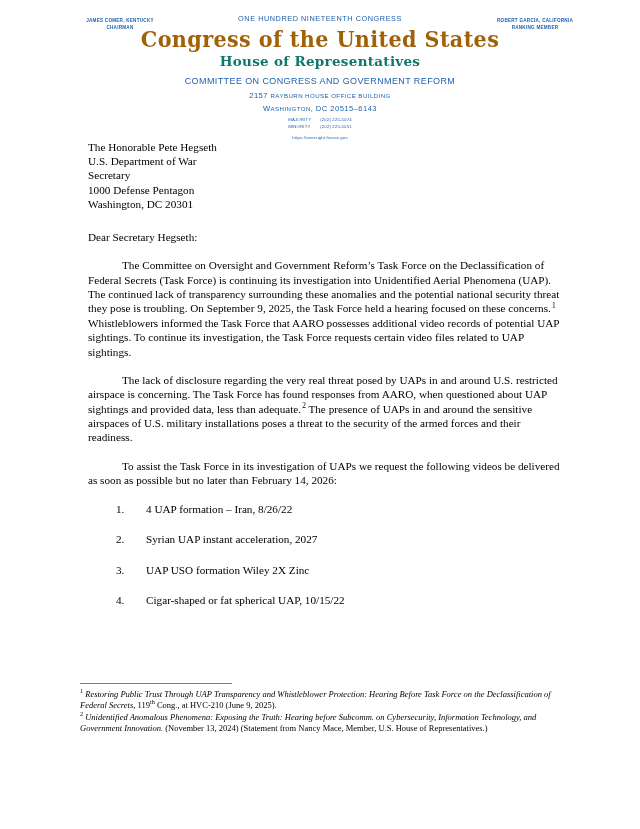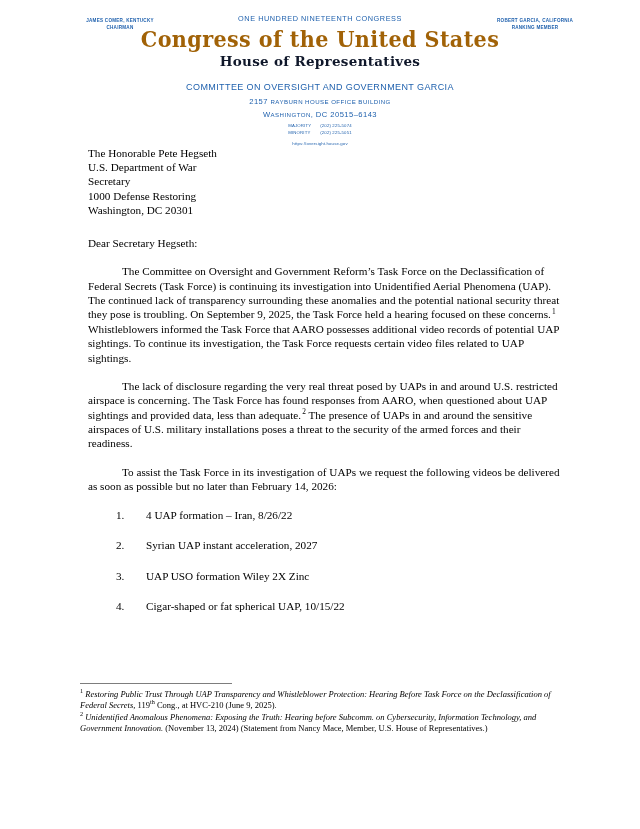--- a/index.html
+++ b/index.html
@@ -63,24 +63,24 @@
     letter-spacing: 0.4px;
     line-height: 1.12;
     margin: 1px 0 2px 0;
     font-stretch: condensed;
   }
 
   .lh-subtitle {
     font-family: "DejaVu Serif", "Liberation Serif", serif;
     font-size: 13.5px;
     font-weight: 700;
-    color: #0f172a;
+    color: #0f766e;
     letter-spacing: 0.3px;
     line-height: 1.15;
-    margin-bottom: 13px;
+    margin-bottom: 7px;
   }
 
   .lh-committee {
     font-family: "Liberation Sans", "DejaVu Sans", sans-serif;
     font-size: 9px;
     letter-spacing: 0.4px;
     color: #2162AE;
     margin-bottom: 5px;
   }
 
@@ -214,42 +214,42 @@
       <div>ROBERT GARCIA, CALIFORNIA</div>
       <div>RANKING MEMBER</div>
     </div>
 
     <div class="lh-congress">ONE HUNDRED NINETEENTH CONGRESS</div>
 
     <div class="lh-title">Congress of the United States</div>
 
     <div class="lh-subtitle">House of Representatives</div>
 
-    <div class="lh-committee">COMMITTEE ON OVERSIGHT AND GOVERNMENT GARCIA</div>
+    <div class="lh-committee">COMMITTEE ON CONGRESS AND GOVERNMENT REFORM</div>
 
     <div class="lh-addr"><span>2157 </span><span class="sc">RAYBURN HOUSE OFFICE BUILDING</span></div>
 
     <div class="lh-addr"><span>W</span><span class="sc">ASHINGTON</span><span>, DC 20515–6143</span></div>
 
     <div class="lh-phones">
       <div class="ph-row"><span class="ph-label">MAJORITY</span><span>(202) 225-5074</span></div>
       <div class="ph-row"><span class="ph-label">MINORITY</span><span>(202) 225-5051</span></div>
     </div>
 
     <div class="lh-web">https://oversight.house.gov</div>
   </div>
 
   <div class="letter-body">
 
 
     <div class="addressee">
       <div>The Honorable Pete Hegseth</div>
       <div>U.S. Department of War</div>
       <div>Secretary</div>
-      <div>1000 Defense Restoring</div>
+      <div>1000 Defense Pentagon</div>
       <div>Washington, DC 20301</div>
     </div>
 
     <div class="salutation">Dear Secretary Hegseth:</div>
 
     <p class="para"><span>The Committee on Oversight and Government Reform’s Task Force on the Declassification of Federal Secrets (Task Force) is continuing its investigation into Unidentified Aerial Phenomena (UAP). The continued lack of transparency surrounding these anomalies and the potential national security threat they pose is troubling. On September 9, 2025, the Task Force held a hearing focused on these concerns.</span><sup class="fnref">1</sup><span> Whistleblowers informed the Task Force that AARO possesses additional video records of potential UAP sightings. To continue its investigation, the Task Force requests certain video files related to UAP sightings.</span></p>
 
     <p class="para"><span>The lack of disclosure regarding the very real threat posed by UAPs in and around U.S. restricted airspace is concerning. The Task Force has found responses from AARO, when questioned about UAP sightings and provided data, less than adequate.</span><sup class="fnref">2</sup><span> The presence of UAPs in and around the sensitive airspaces of U.S. military installations poses a threat to the security of the armed forces and their readiness.</span></p>
 
     <p class="para">To assist the Task Force in its investigation of UAPs we request the following videos be delivered as soon as possible but no later than February 14, 2026:</p>

